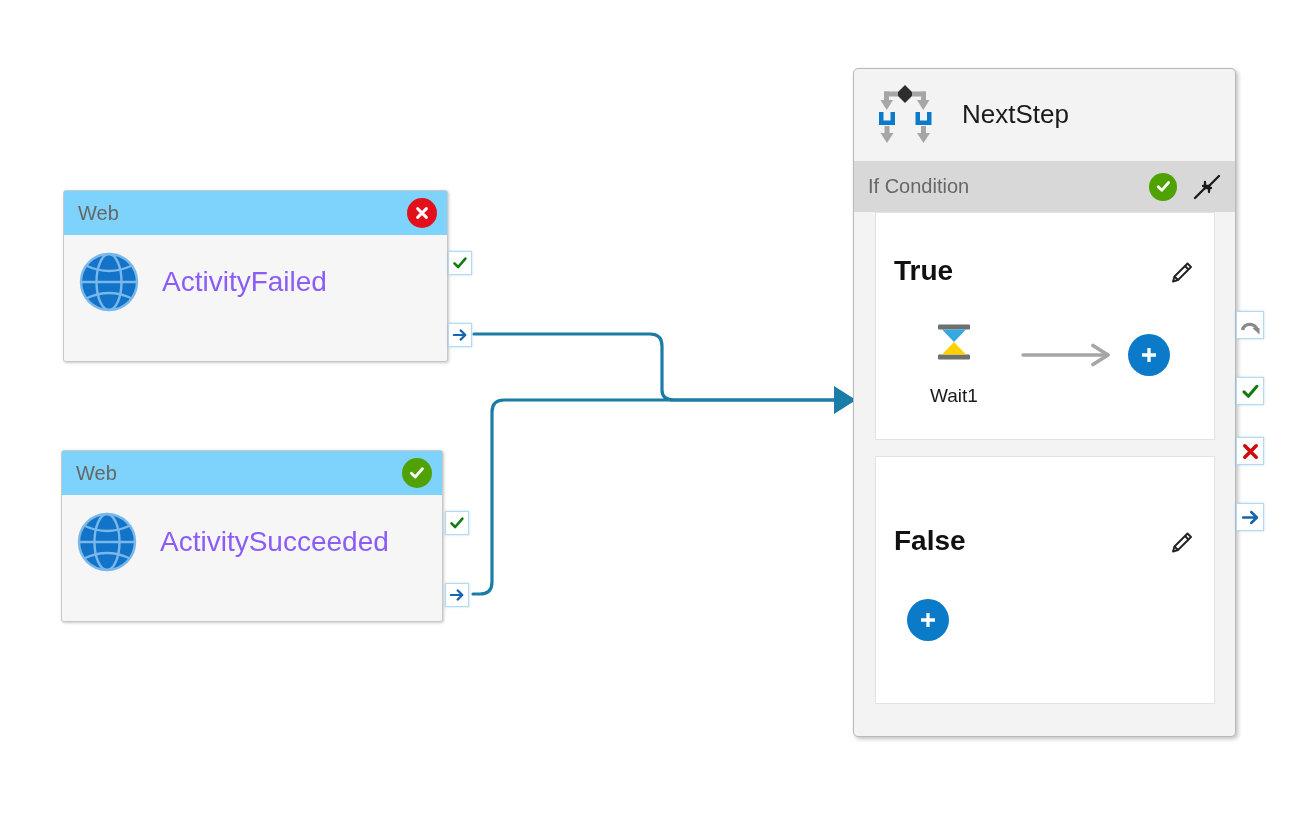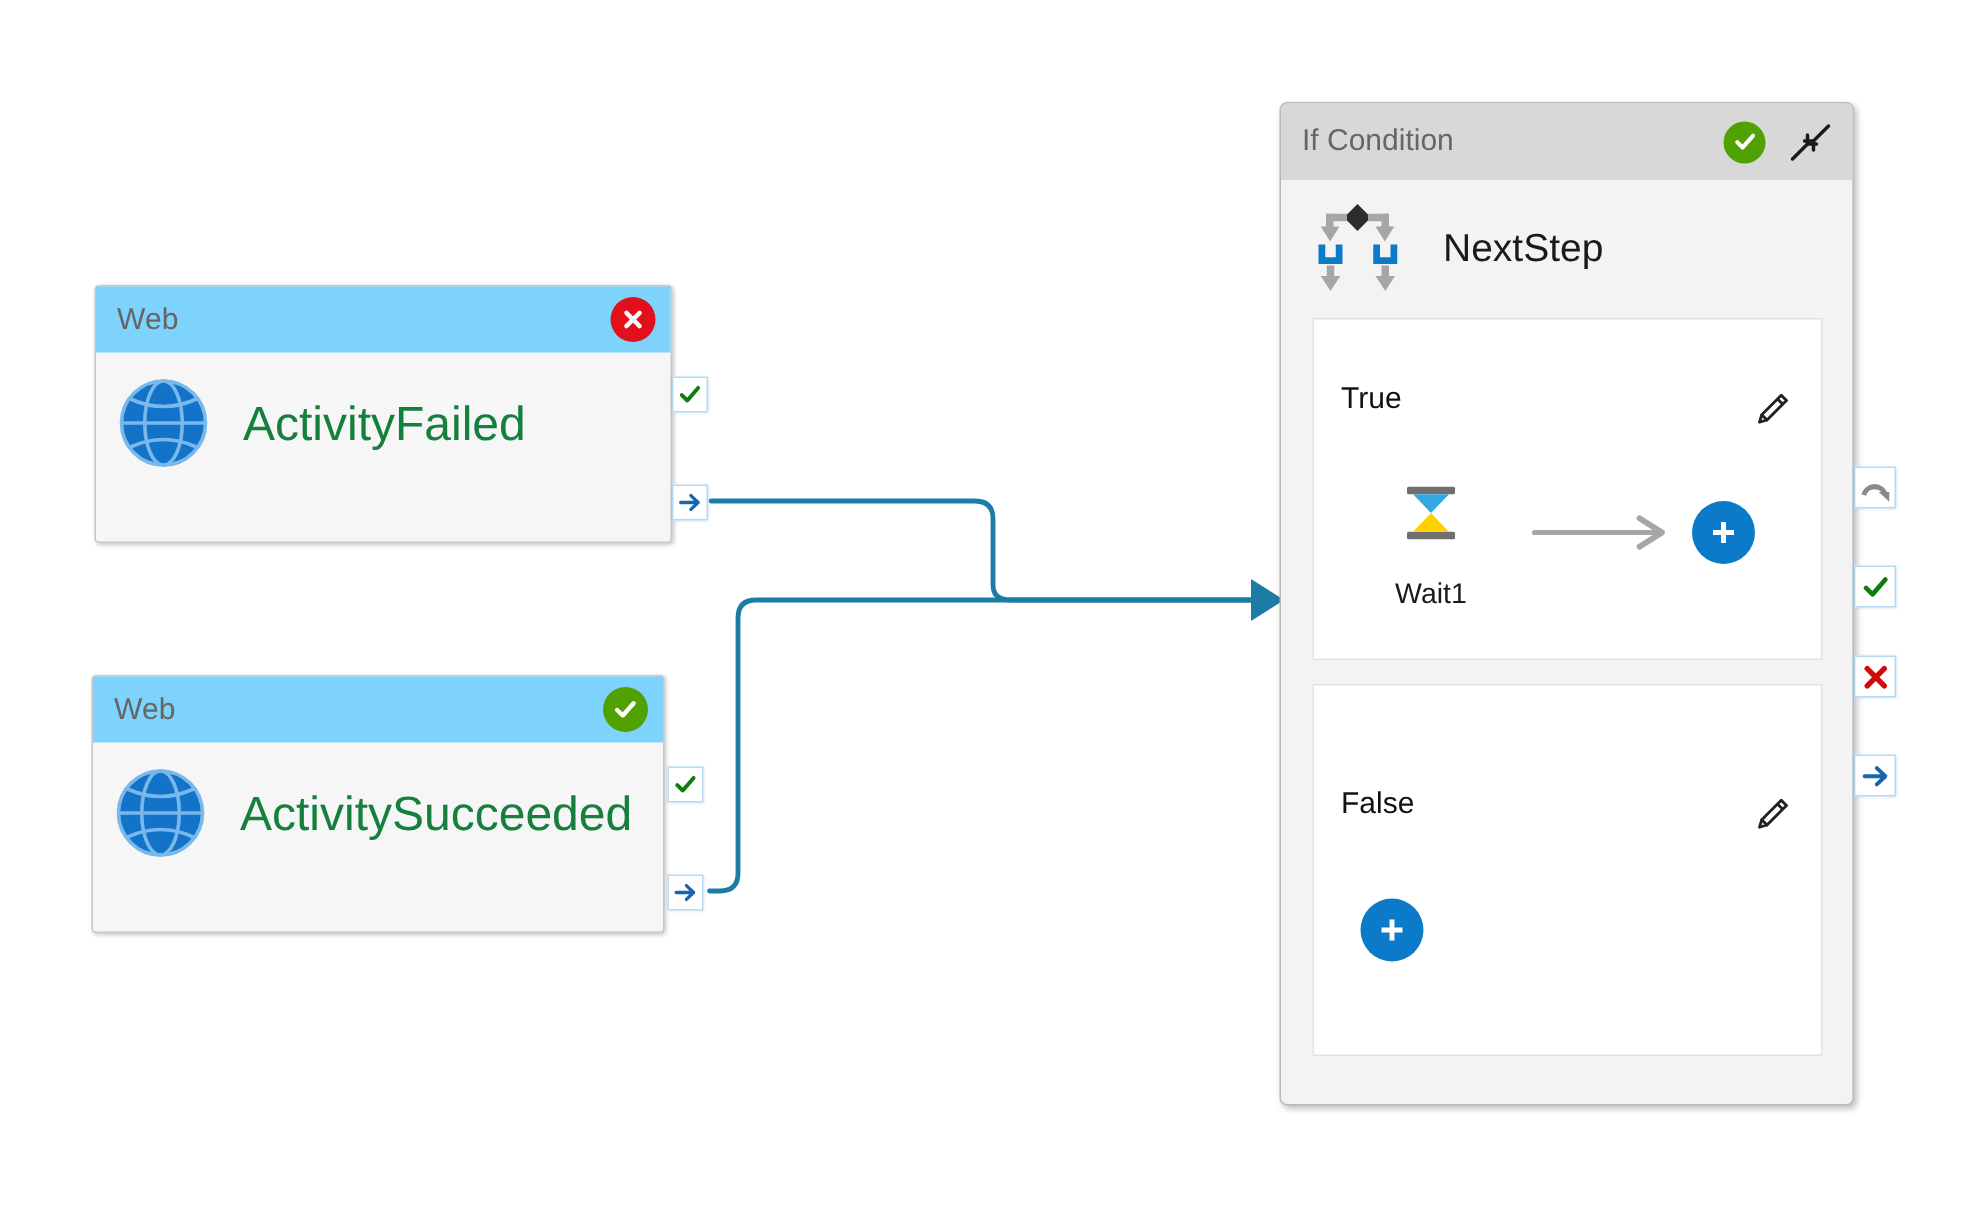--- a/index.html
+++ b/index.html
@@ -41,22 +41,22 @@
     letter-spacing: 0.1px;
     flex: 1;
   }
   .node-body {
     display: flex;
     align-items: center;
     padding: 16px 14px 20px 14px;
     box-sizing: border-box;
   }
   .node-label {
-    font-size: 32px;
-    color: #15803d;
+    font-size: 28px;
+    color: #8b5cf6;
     margin-left: 22px;
     white-space: nowrap;
   }
 
   
   .badge {
     width: 30px;
     height: 30px;
     border-radius: 50%;
     display: flex;
@@ -128,22 +128,22 @@
     background: #ffffff;
     border: 1px solid #e2e2e2;
     box-sizing: border-box;
     position: relative;
   }
   #branch-true  { height: 228px; }
   #branch-false { height: 248px; margin-top: 16px; }
   .branch-title {
     position: absolute;
     left: 18px;
-    font-size: 20px;
-    font-weight: normal;
+    font-size: 28px;
+    font-weight: bold;
     color: #111111;
   }
   .pencil {
     position: absolute;
     right: 18px;
     width: 30px;
     height: 30px;
   }
   .plus-btn {
     position: absolute;
@@ -252,64 +252,64 @@
     </div>
     <div class="port" style="left:383px; top:132px;">
       <svg width="16" height="16" viewBox="0 0 16 16">
         <path d="M1.8 8 L13 8 M8.6 3.4 L13.4 8 L8.6 12.6" stroke="#1565b0" stroke-width="2.2" fill="none" stroke-linecap="round" stroke-linejoin="round"></path>
       </svg>
     </div>
   </div>
 
   <div id="if-panel">
 
+    <div id="if-node-row">
+      <svg width="66" height="62" viewBox="0 0 66 62">
+
+        <polygon points="33,2 42,11 33,20 24,11" fill="#2d2d2d"></polygon>
+
+        <rect x="12" y="8.5" width="14" height="5" fill="#a6a6a6"></rect>
+        <rect x="40" y="8.5" width="14" height="5" fill="#a6a6a6"></rect>
+        <rect x="12" y="8.5" width="5" height="10" fill="#a6a6a6"></rect>
+        <rect x="49" y="8.5" width="5" height="10" fill="#a6a6a6"></rect>
+
+        <polygon points="8.5,17 21,17 14.75,27" fill="#a6a6a6"></polygon>
+        <polygon points="45,17 57.5,17 51.25,27" fill="#a6a6a6"></polygon>
+
+        <path d="M7 29 L7 42 L23 42 L23 29 L18.5 29 L18.5 37.5 L11.5 37.5 L11.5 29 Z" fill="#0b7ac9"></path>
+        <path d="M43.5 29 L43.5 42 L59.5 42 L59.5 29 L55 29 L55 37.5 L48 37.5 L48 29 Z" fill="#0b7ac9"></path>
+
+        <rect x="12.5" y="43" width="5" height="8" fill="#a6a6a6"></rect>
+        <polygon points="8.5,50 21.5,50 15,60" fill="#a6a6a6"></polygon>
+        <rect x="49" y="43" width="5" height="8" fill="#a6a6a6"></rect>
+        <polygon points="45,50 58,50 51.5,60" fill="#a6a6a6"></polygon>
+      </svg>
+      <span id="if-node-label">NextStep</span>
+    </div>
+
     <div id="if-header">
       <span id="if-header-title">If Condition</span>
       <span class="badge ok" style="width:28px;height:28px;">
         <svg width="19" height="19" viewBox="0 0 20 20">
           <path d="M4.4 10.3 L8.2 14 L15.4 5.8" stroke="#ffffff" stroke-width="2.9" fill="none" stroke-linecap="round" stroke-linejoin="round"></path>
         </svg>
       </span>
       <span style="margin-left:14px; display:flex;">
         <svg width="32" height="32" viewBox="0 0 32 32">
           <g stroke="#1a1a1a" stroke-width="2.3" fill="none" stroke-linecap="round" stroke-linejoin="round">
             <path d="M4 27 L14 17"></path>
             <path d="M14 17 L14 23 M14 17 L8 17" transform="rotate(180 14 17)"></path>
             <path d="M28 5 L18 15"></path>
             <path d="M18 15 L18 9 M18 15 L24 15" transform="rotate(180 18 15)"></path>
           </g>
           <path d="M4.5 26.5 L13 18 L13.2 23.5 L8.5 26.8 Z" fill="#1a1a1a" opacity="0"></path>
         </svg>
       </span>
     </div>
 
-    <div id="if-node-row">
-      <svg width="66" height="62" viewBox="0 0 66 62">
-
-        <polygon points="33,2 42,11 33,20 24,11" fill="#2d2d2d"></polygon>
-
-        <rect x="12" y="8.5" width="14" height="5" fill="#a6a6a6"></rect>
-        <rect x="40" y="8.5" width="14" height="5" fill="#a6a6a6"></rect>
-        <rect x="12" y="8.5" width="5" height="10" fill="#a6a6a6"></rect>
-        <rect x="49" y="8.5" width="5" height="10" fill="#a6a6a6"></rect>
-
-        <polygon points="8.5,17 21,17 14.75,27" fill="#a6a6a6"></polygon>
-        <polygon points="45,17 57.5,17 51.25,27" fill="#a6a6a6"></polygon>
-
-        <path d="M7 29 L7 42 L23 42 L23 29 L18.5 29 L18.5 37.5 L11.5 37.5 L11.5 29 Z" fill="#0b7ac9"></path>
-        <path d="M43.5 29 L43.5 42 L59.5 42 L59.5 29 L55 29 L55 37.5 L48 37.5 L48 29 Z" fill="#0b7ac9"></path>
-
-        <rect x="12.5" y="43" width="5" height="8" fill="#a6a6a6"></rect>
-        <polygon points="8.5,50 21.5,50 15,60" fill="#a6a6a6"></polygon>
-        <rect x="49" y="43" width="5" height="8" fill="#a6a6a6"></rect>
-        <polygon points="45,50 58,50 51.5,60" fill="#a6a6a6"></polygon>
-      </svg>
-      <span id="if-node-label">NextStep</span>
-    </div>
-
     <div class="branch-box" id="branch-true">
       <span class="branch-title" style="top:42px;">True</span>
       <svg class="pencil" viewBox="0 0 30 30" style="top:42px;">
         <g stroke="#222222" stroke-width="1.9" fill="none" stroke-linejoin="round">
           <path d="M8.5 21.5 L21.5 8.5 L25 12 L12 25 Z"></path>
           <path d="M8.5 21.5 L7 26.5 L12 25"></path>
           <path d="M19 11 L22.5 14.5"></path>
         </g>
       </svg>
 

